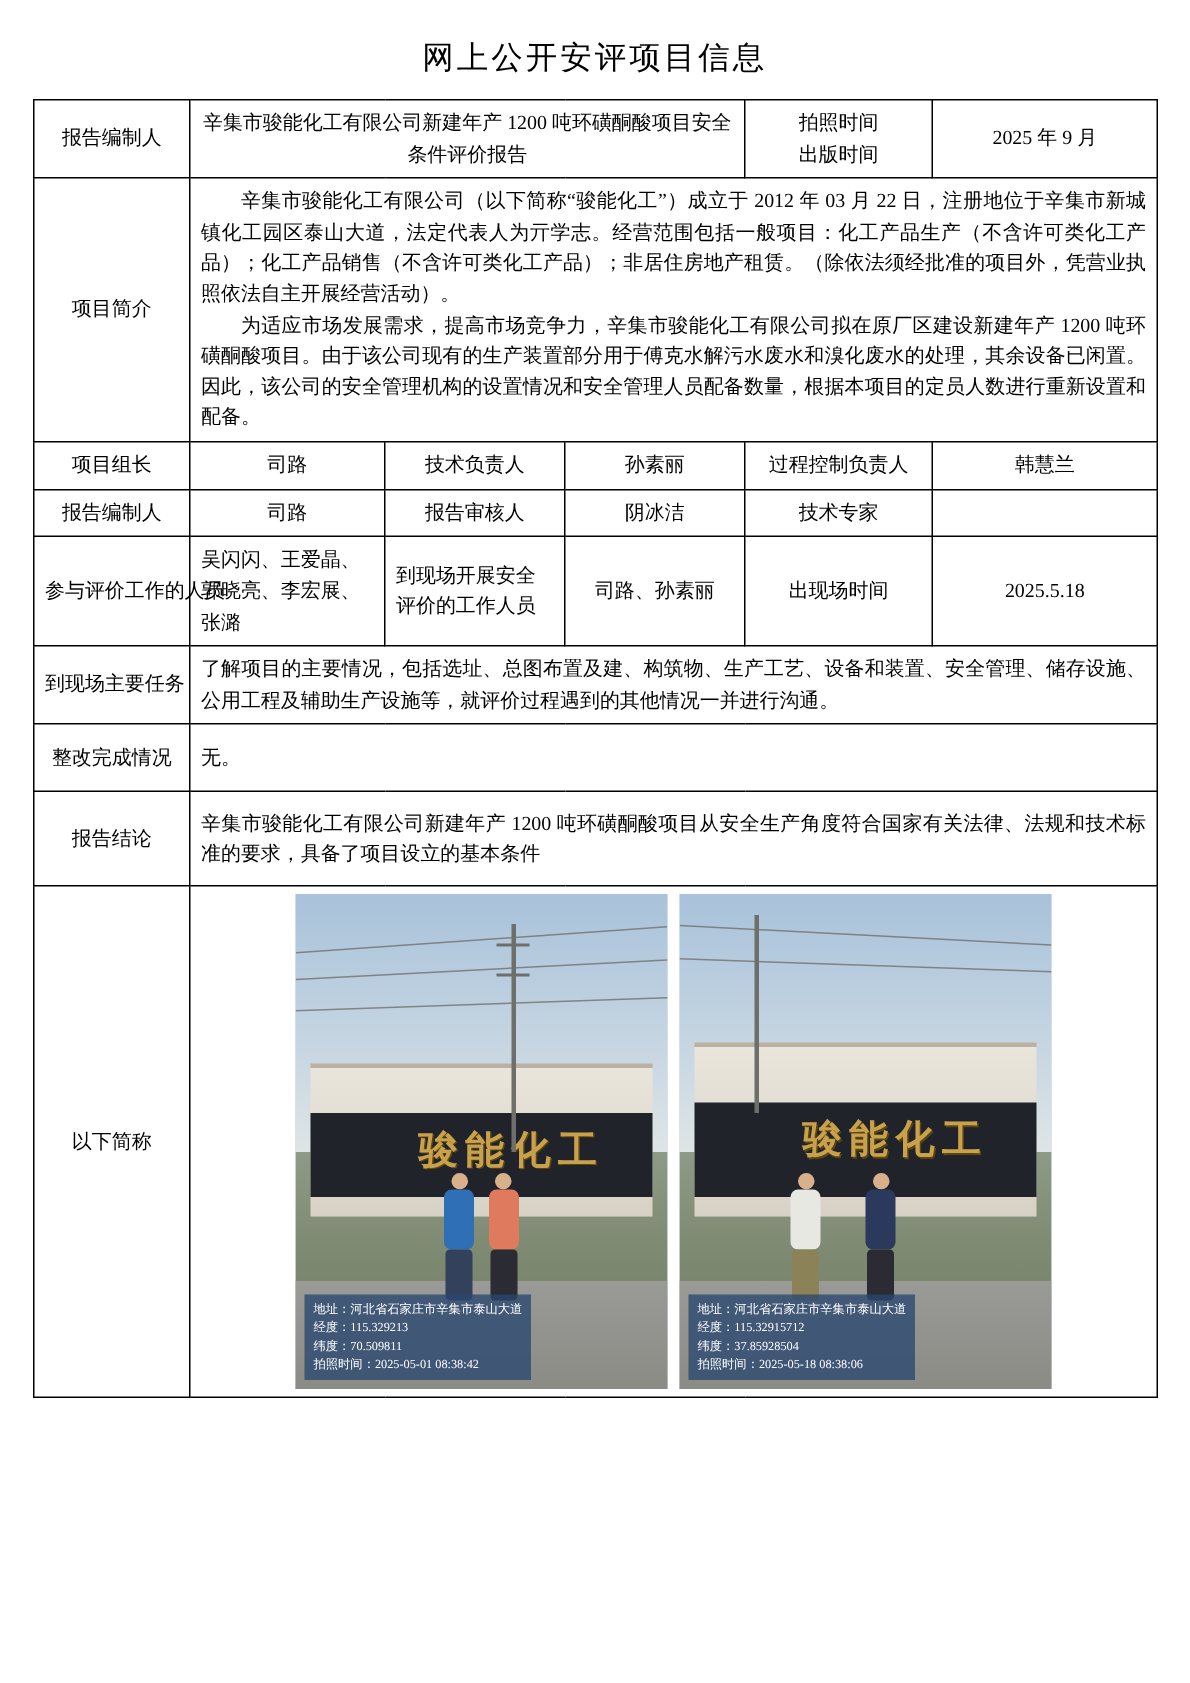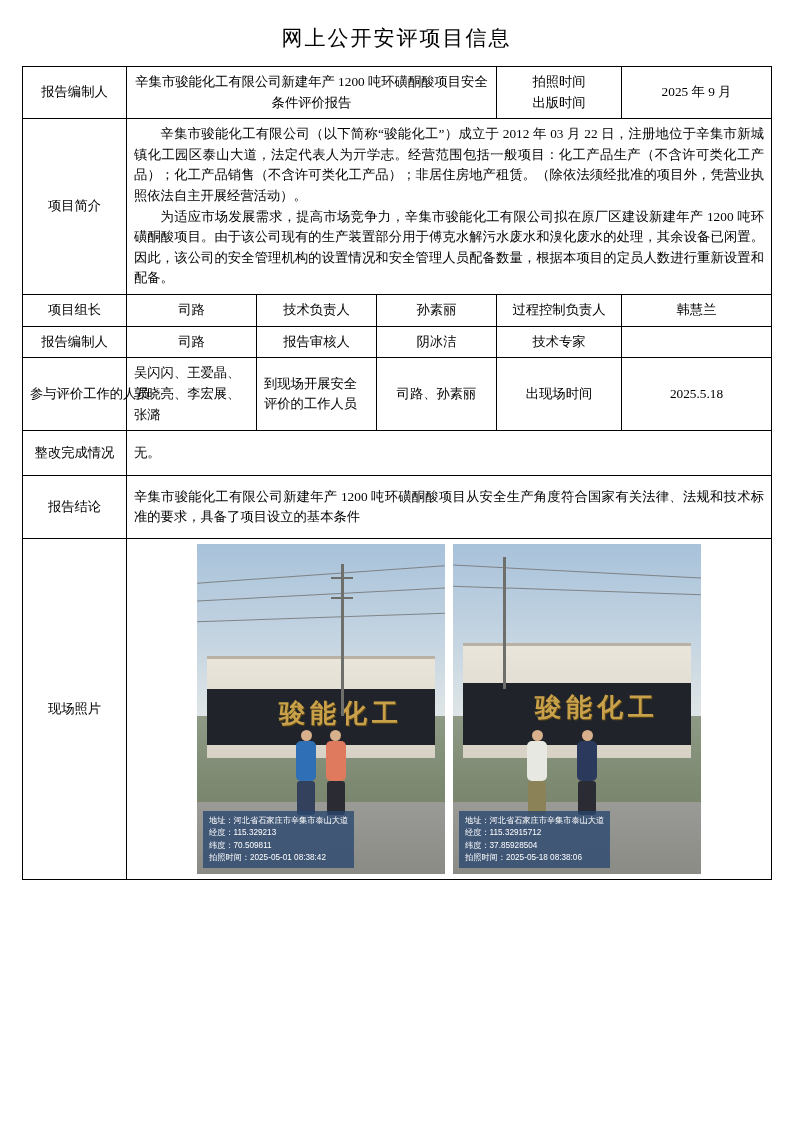--- a/index.html
+++ b/index.html
@@ -152,21 +152,21 @@
   .stamp {
     position: absolute;
     left: 6px;
     bottom: 6px;
     background: rgba(42,70,112,0.78);
     color: #ffffff;
     font-size: 8.2px;
     line-height: 1.5;
     padding: 4px 6px;
     text-align: left;
-    font-family: Liberation Sans, sans-serif;
+    font-family: Liberation Serif, serif;
     white-space: nowrap;
     margin-top: 28px;
   }
   .stamp div { white-space: nowrap; }
 </style>
 </head>
 <body>
 
 <div class="page">
 
@@ -221,34 +221,38 @@
 
     <tr>
       <td class="label">参与评价工作的人员</td>
       <td>吴闪闪、王爱晶、郭晓亮、李宏展、张潞</td>
       <td>到现场开展安全评价的工作人员</td>
       <td class="ctr">司路、孙素丽</td>
       <td class="ctr">出现场时间</td>
       <td class="ctr">2025.5.18</td>
     </tr>
 
+    <tr>
+      <td class="label">到现场主要任务</td>
+      <td class="just" colspan="5">了解项目的主要情况，包括选址、总图布置及建、构筑物、生产工艺、设备和装置、安全管理、储存设施、公用工程及辅助生产设施等，就评价过程遇到的其他情况一并进行沟通。</td>
+    </tr>
 
 
     <tr>
       <td class="label">整改完成情况</td>
       <td colspan="5" style="height:34px">无。</td>
     </tr>
 
     <tr>
       <td class="label">报告结论</td>
       <td class="just" colspan="5" style="height:52px">辛集市骏能化工有限公司新建年产 1200 吨环磺酮酸项目从安全生产角度符合国家有关法律、法规和技术标准的要求，具备了项目设立的基本条件</td>
     </tr>
 
     <tr>
-      <td class="label">现场照片</td>
+      <td class="label">以下简称</td>
       <td class="photo-cell" colspan="5">
         <div class="photo-wrap">
 
           <div class="photo">
             <div class="sky"></div>
             <div class="ground"></div>
             <div class="road"></div>
             <div class="wall"></div>
             <div class="wall-dark"></div>
             <div class="sign-text">骏能化工</div>

